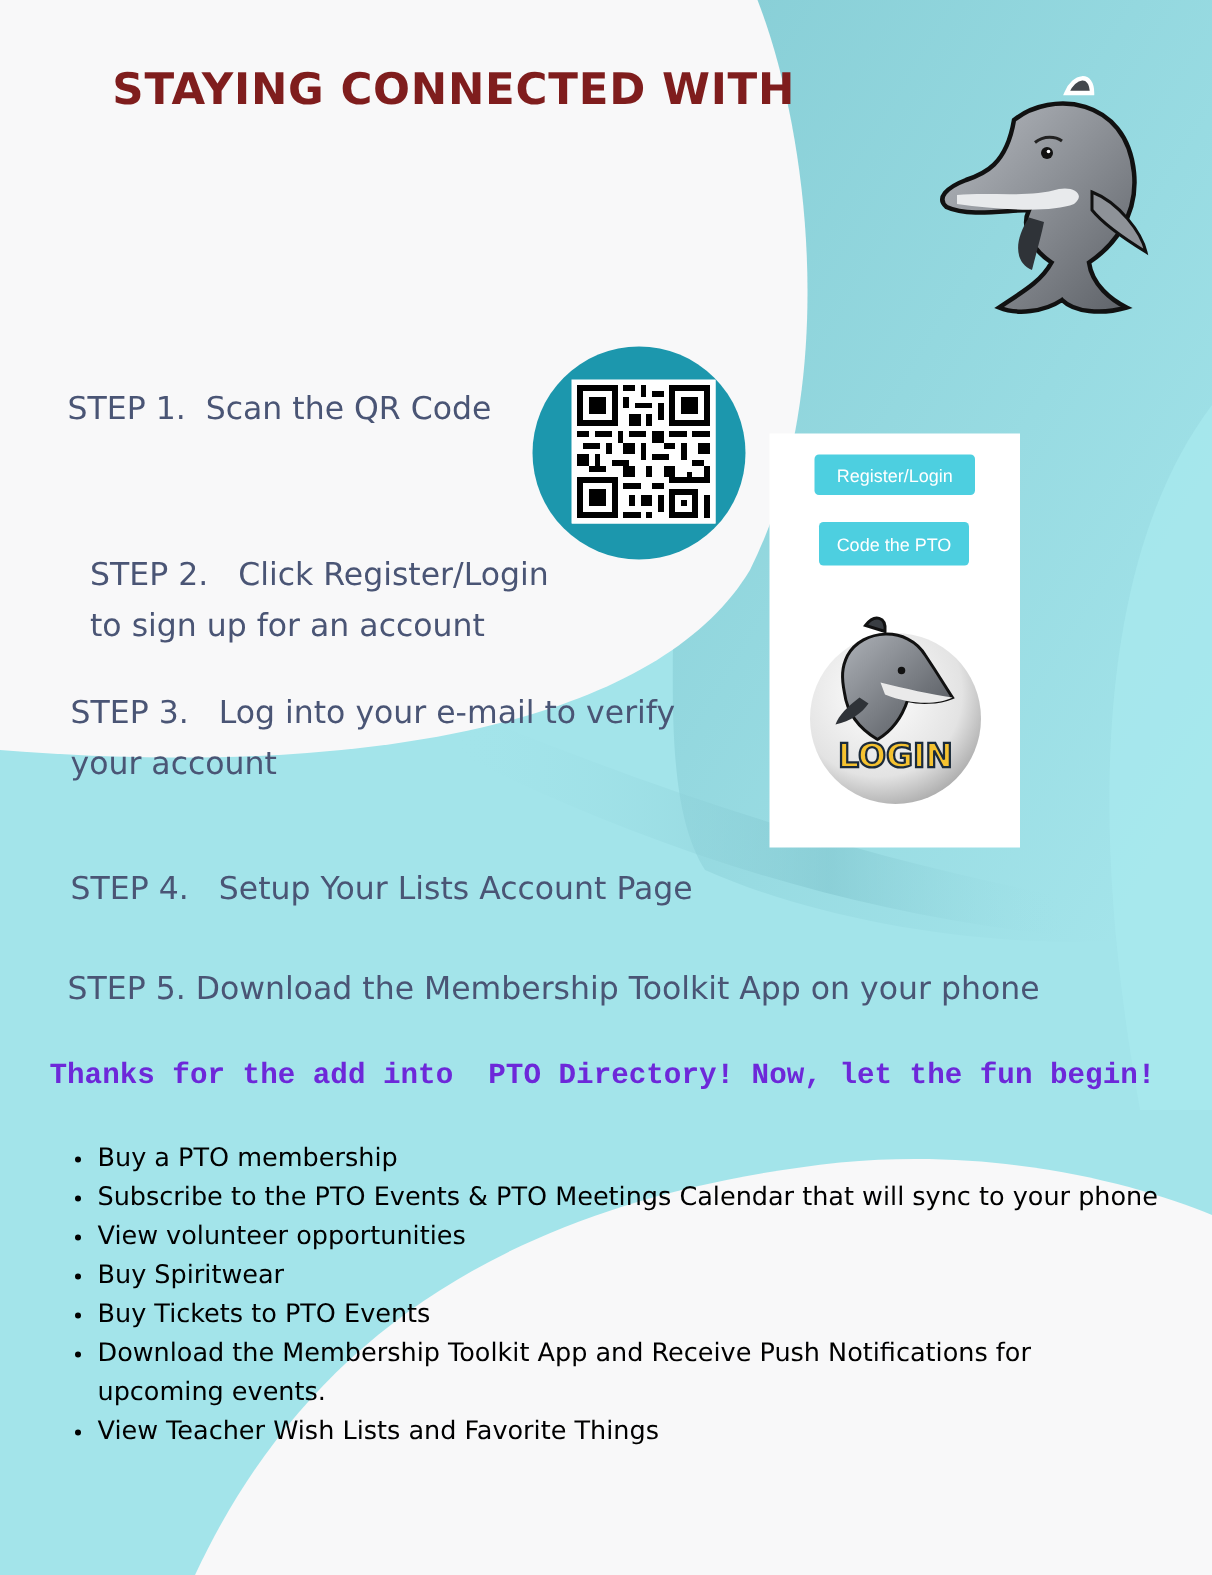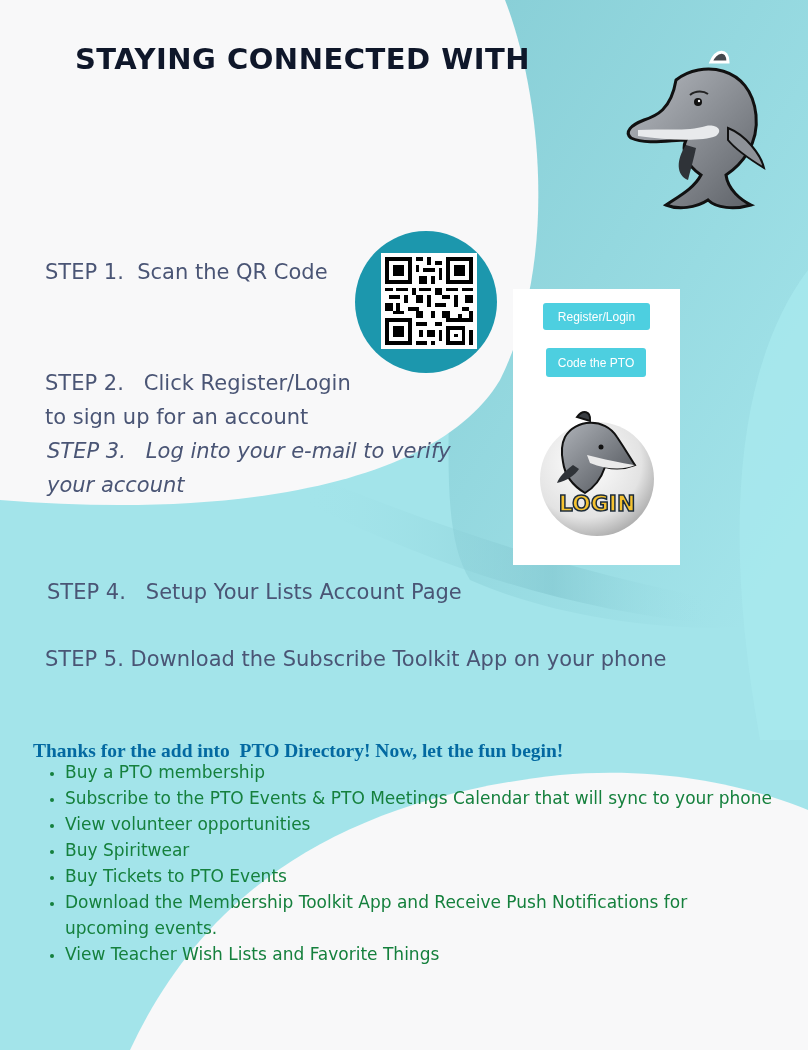--- a/index.html
+++ b/index.html
@@ -9,21 +9,21 @@
       font-family: "DejaVu Sans", sans-serif;
       color: #4a5575;
     }
     .bg { position: absolute; left: 0; top: 0; width: 808px; height: 1050px; z-index: 0; }
 
     .headline {
       position: absolute; left: 30px; top: 40px; width: 545px;
       text-align: center;
       font-family: "DejaVu Sans", sans-serif; font-weight: bold;
       font-size: 29px; line-height: 39px; letter-spacing: 0.5px;
-      color: #0f172a; z-index: 2; margin: 0;
+      color: #7f1d1d; z-index: 2; margin: 0;
     }
 
     .mascot { position: absolute; left: 616px; top: 40px; width: 160px; height: 180px; z-index: 2; }
 
     .qr-circle {
       position: absolute; left: 355px; top: 231px; width: 142px; height: 142px;
       border-radius: 50%; background: #1c97ad; z-index: 2;
     }
     .qr-box {
       position: absolute; left: 381px; top: 253px; width: 96px; height: 96px;
@@ -44,36 +44,36 @@
     .btn-register { left: 30px; top: 14px; width: 107px; height: 27px; }
     .btn-join { left: 33px; top: 59px; width: 100px; height: 29px; }
     .login-badge { position: absolute; left: 22px; top: 118px; width: 124px; height: 130px; }
 
     .step {
       position: absolute; z-index: 2; margin: 12px;
       font-family: "DejaVu Sans", sans-serif; font-size: 21px;
       line-height: 34px; color: #4a5575; white-space: pre-wrap;
     }
     .step1 { left: 33px; top: 243px; }
-    .step2 { left: 33px; top: 354px; }
-    .step3 { left: 35px; top: 422px; font-style: italic; }
+    .step2 { left: 48px; top: 354px; }
+    .step3 { left: 35px; top: 446px; }
     .step4 { left: 35px; top: 563px; }
     .step5 { left: 33px; top: 630px; white-space: nowrap; }
 
     .thanks {
-      position: absolute; left: 33px; top: 740px; z-index: 2; margin: 0;
-      font-family: Liberation Serif, serif; font-weight: bold;
-      font-size: 19.5px; color: #0369a1; white-space: pre;
+      position: absolute; left: 33px; top: 706px; z-index: 2; margin: 0;
+      font-family: Liberation Mono, monospace; font-weight: bold;
+      font-size: 19.5px; color: #6d28d9; white-space: pre;
     }
 
     .benefits {
       position: absolute; left: 44px; top: 759px; width: 710px; z-index: 2;
       margin: 0; padding-left: 21px;
       font-family: "DejaVu Sans", sans-serif; font-size: 17px;
-      line-height: 26px; color: #15803d;
+      line-height: 26px; color: #000000;
     }
     .benefits li { margin: 0; padding-left: 0; }
     .benefits li::marker { font-size: 14px; }
   </style>
 </head>
 <body>
 
 <svg class="bg" viewBox="0 0 808 1050" xmlns="http://www.w3.org/2000/svg">
   <defs>
     <linearGradient id="tealGrad" x1="0" y1="0" x2="1" y2="1">
@@ -208,21 +208,21 @@
     <text x="62" y="104" text-anchor="middle" font-family="DejaVu Sans, sans-serif" font-weight="bold" font-size="22" fill="#f5c230" stroke="#1a2a3a" stroke-width="1.5">LOGIN</text>
   </svg>
 </div>
 
 <p class="step step1"><span>STEP 1.</span>  <span>Scan the QR Code</span></p>
 <p class="step step2"><span>STEP 2.</span>   <span>Click Register/Login
 to sign up for an account</span></p>
 <p class="step step3"><span>STEP 3.</span>   <span>Log into your e-mail to verify
 your account</span></p>
 <p class="step step4"><span>STEP 4.</span>   <span>Setup Your Lists Account Page</span></p>
-<p class="step step5"><span>STEP 5.</span>   <span>Download the Subscribe Toolkit App on your phone</span></p>
+<p class="step step5"><span>STEP 5.</span>   <span>Download the Membership Toolkit App on your phone</span></p>
 
 <p class="thanks">Thanks for the add into  PTO Directory! Now, let the fun begin!</p>
 
 <ul class="benefits">
   <li>Buy a PTO membership</li>
   <li>Subscribe to the PTO Events &amp; PTO Meetings Calendar that will sync to your phone</li>
   <li>View volunteer opportunities</li>
   <li>Buy Spiritwear</li>
   <li>Buy Tickets to PTO Events</li>
   <li>Download the Membership Toolkit App and Receive Push Notifications for upcoming events.</li>

